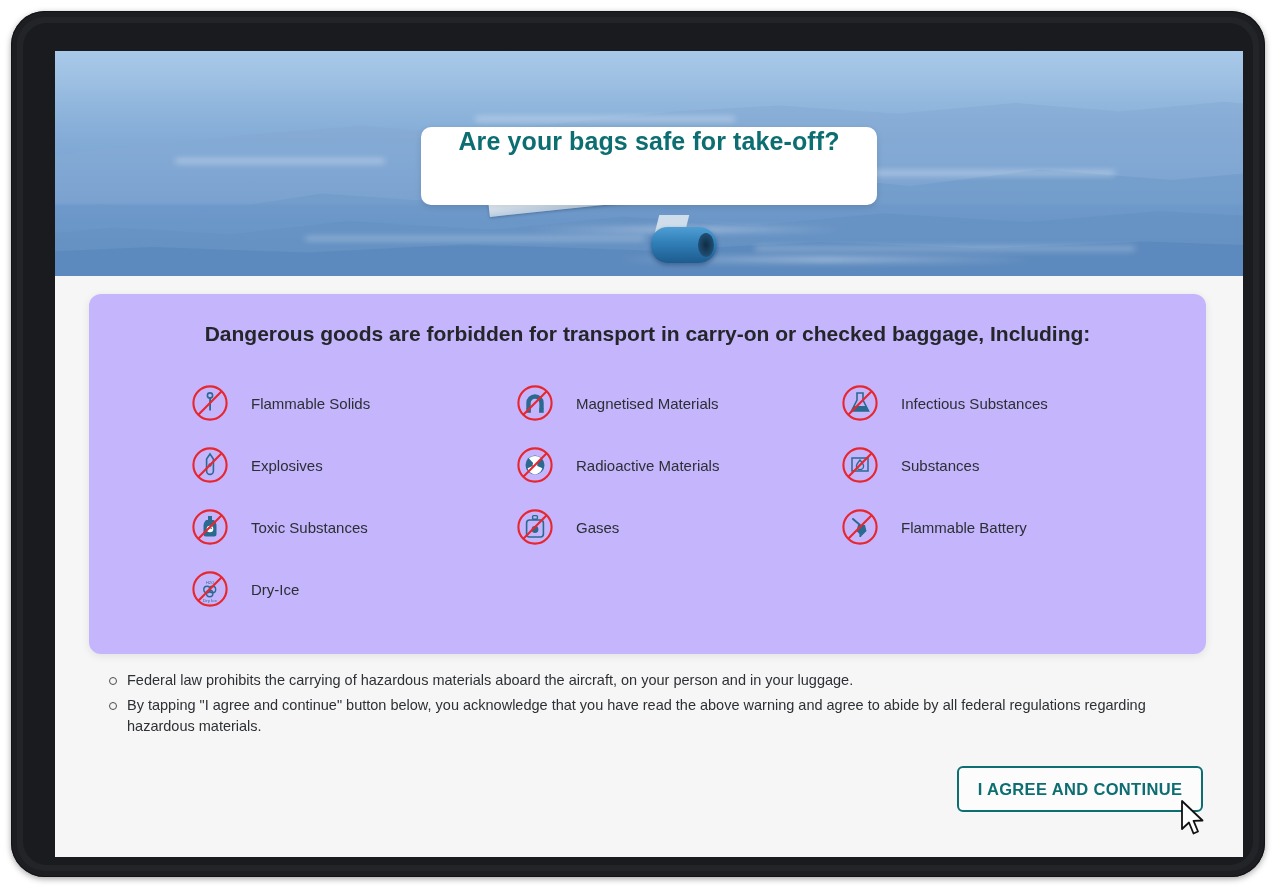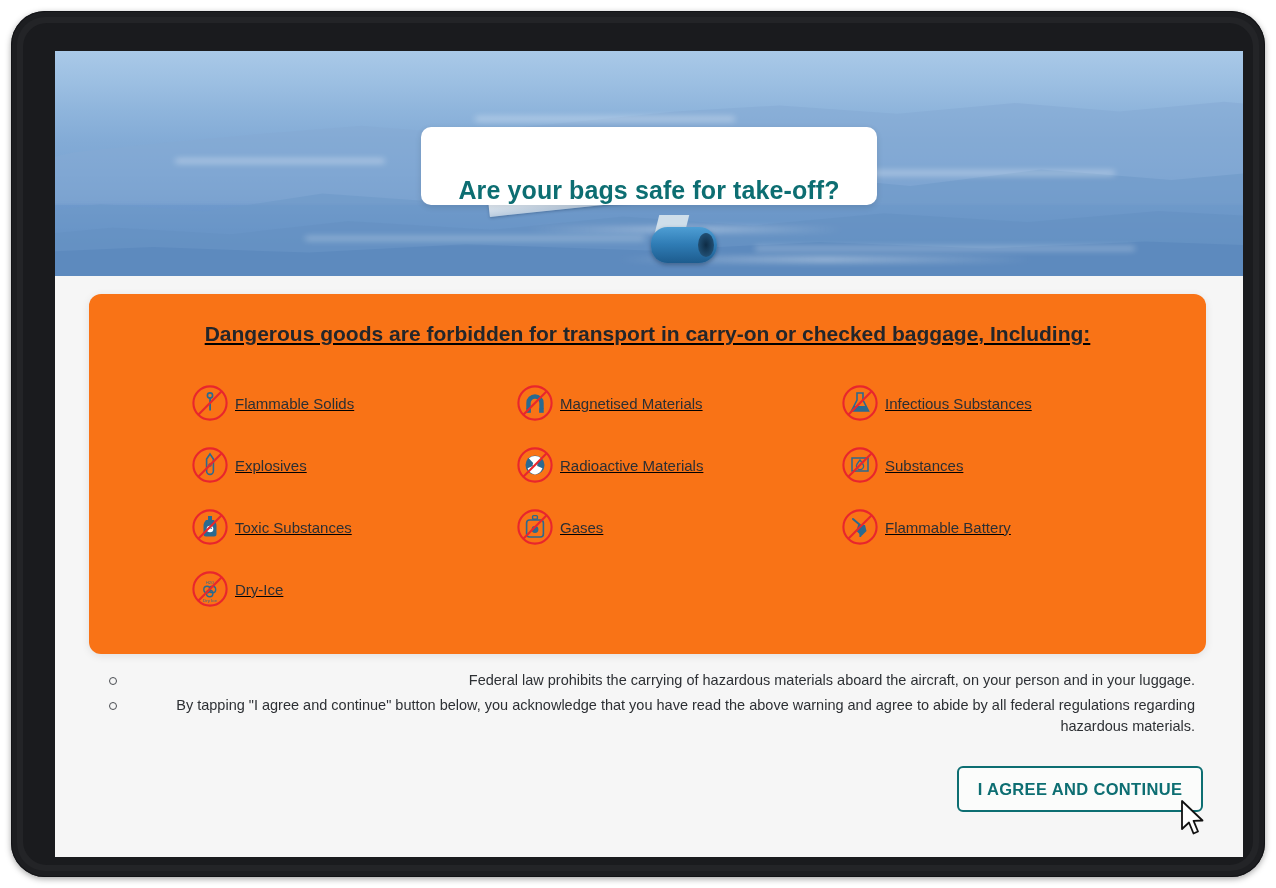--- a/index.html
+++ b/index.html
@@ -177,21 +177,21 @@
   
   .hero-pill {
     position: absolute;
     left: 366px;
     top: 76px;
     width: 456px;
     height: 78px;
     background: #ffffff;
     border-radius: 10px;
     display: flex;
-    align-items: flex-end;
+    align-items: flex-start;
     justify-content: center;
     box-shadow: 0 2px 6px rgba(0,0,0,.12);
     z-index: 4;
   }
   .hero-pill h1 {
     font-size: 25px;
     font-weight: bold;
     color: #0d6e72;
     letter-spacing: .1px;
     white-space: nowrap;
@@ -204,25 +204,24 @@
     height: 581px;
     position: relative;
   }
 
   .card {
     position: absolute;
     left: 34px;
     top: 18px;
     width: 1117px;
     height: 360px;
-    background: #f97316;
+    background: #c4b5fd;
     border-radius: 12px;
     box-shadow: 0 2px 8px rgba(0,0,0,.09);
     padding: 26px 30px 20px;
-    text-decoration: underline;
   }
 
   .card h2 {
     text-align: center;
     font-size: 21px;
     font-weight: bold;
     color: #24262a;
     line-height: 1.35;
     max-width: 920px;
     margin: 0 auto 0;
@@ -233,21 +232,21 @@
     display: grid;
     grid-template-columns: 1fr 1fr 1fr;
     row-gap: 24px;
     padding-left: 72px;
     padding-right: 10px;
   }
 
   .item {
     display: flex;
     align-items: center;
-    gap: 6px;
+    gap: 22px;
   }
   .item-label {
     font-size: 15px;
     color: #2c2f33;
     white-space: nowrap;
   }
 
   
   .proh {
     position: relative;
@@ -257,21 +256,21 @@
   }
   .proh svg { display: block; width: 38px; height: 38px; }
 
   
   .notes {
     position: absolute;
     left: 50px;
     top: 394px;
     width: 1090px;
   }
-  .notes ul { list-style: none; text-align: right; }
+  .notes ul { list-style: none; }
   .notes li {
     position: relative;
     padding-left: 22px;
     font-size: 14.5px;
     line-height: 1.45;
     color: #2d3034;
     margin-bottom: 4px;
   }
   .notes li::before {
     content: "";

